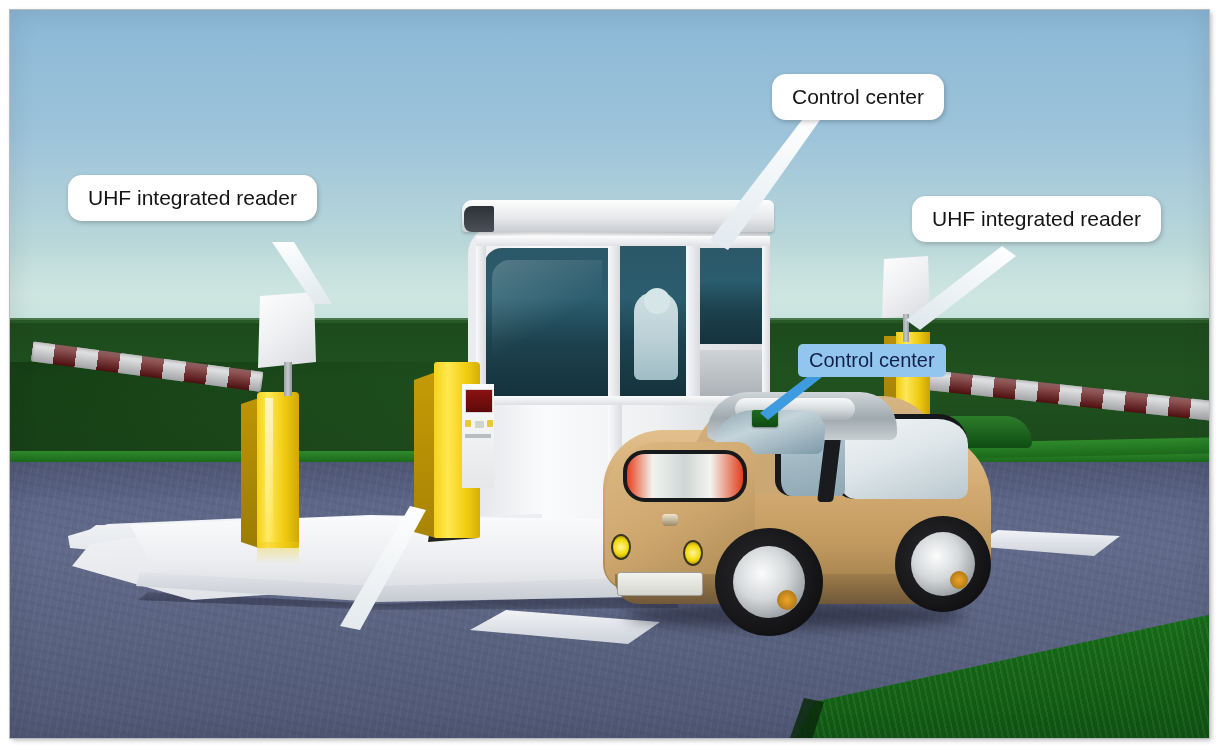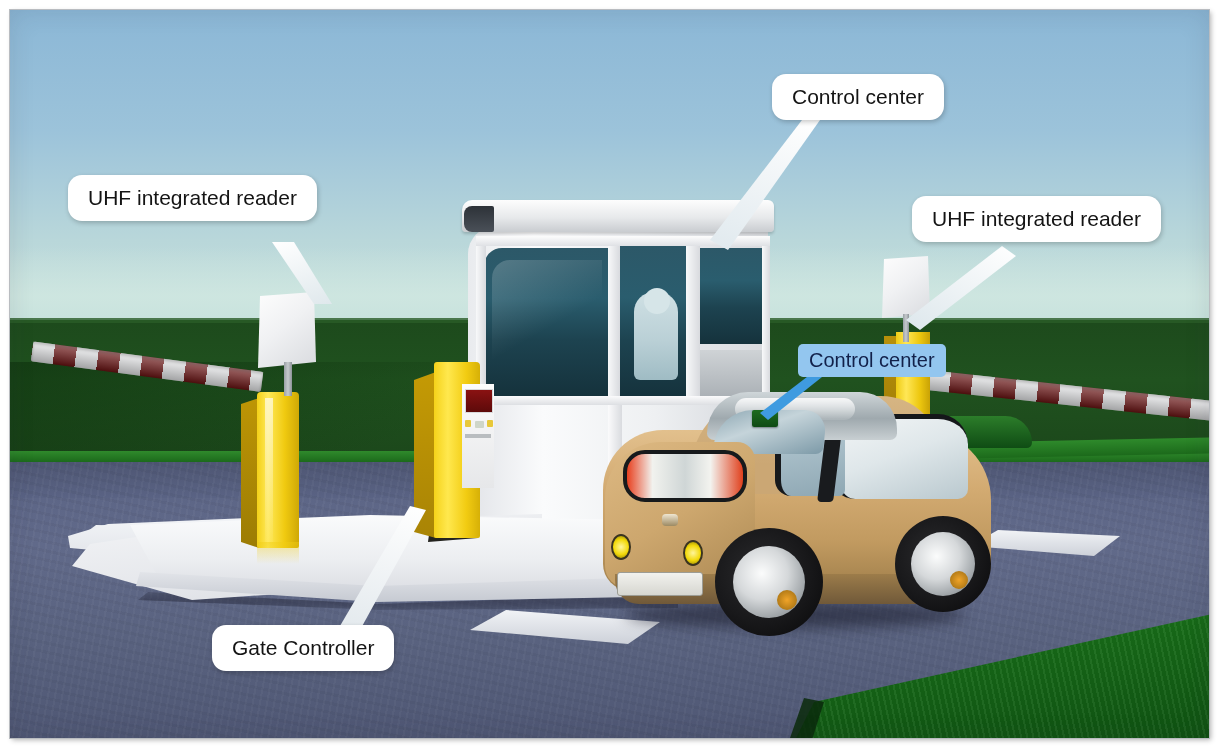--- a/index.html
+++ b/index.html
@@ -426,17 +426,16 @@
     <div class="tail tail-uhf-l"></div>
     <div class="tail tail-ctrl-top"></div>
     <div class="tail tail-uhf-r"></div>
     <div class="tail tail-gate"></div>
     <div class="tail-blue"></div>
 
     <div class="callout c-uhf-l">UHF integrated reader</div>
     <div class="callout c-ctrl-top">Control center</div>
     <div class="callout c-uhf-r">UHF integrated reader</div>
     <div class="callout blue c-ctrl-blue">Control center</div>
-    <div class="callout c-gate">Gate Controller</div>
 
     <div class="vignette"></div>
   </div>
 </div>
 
 </body></html>

